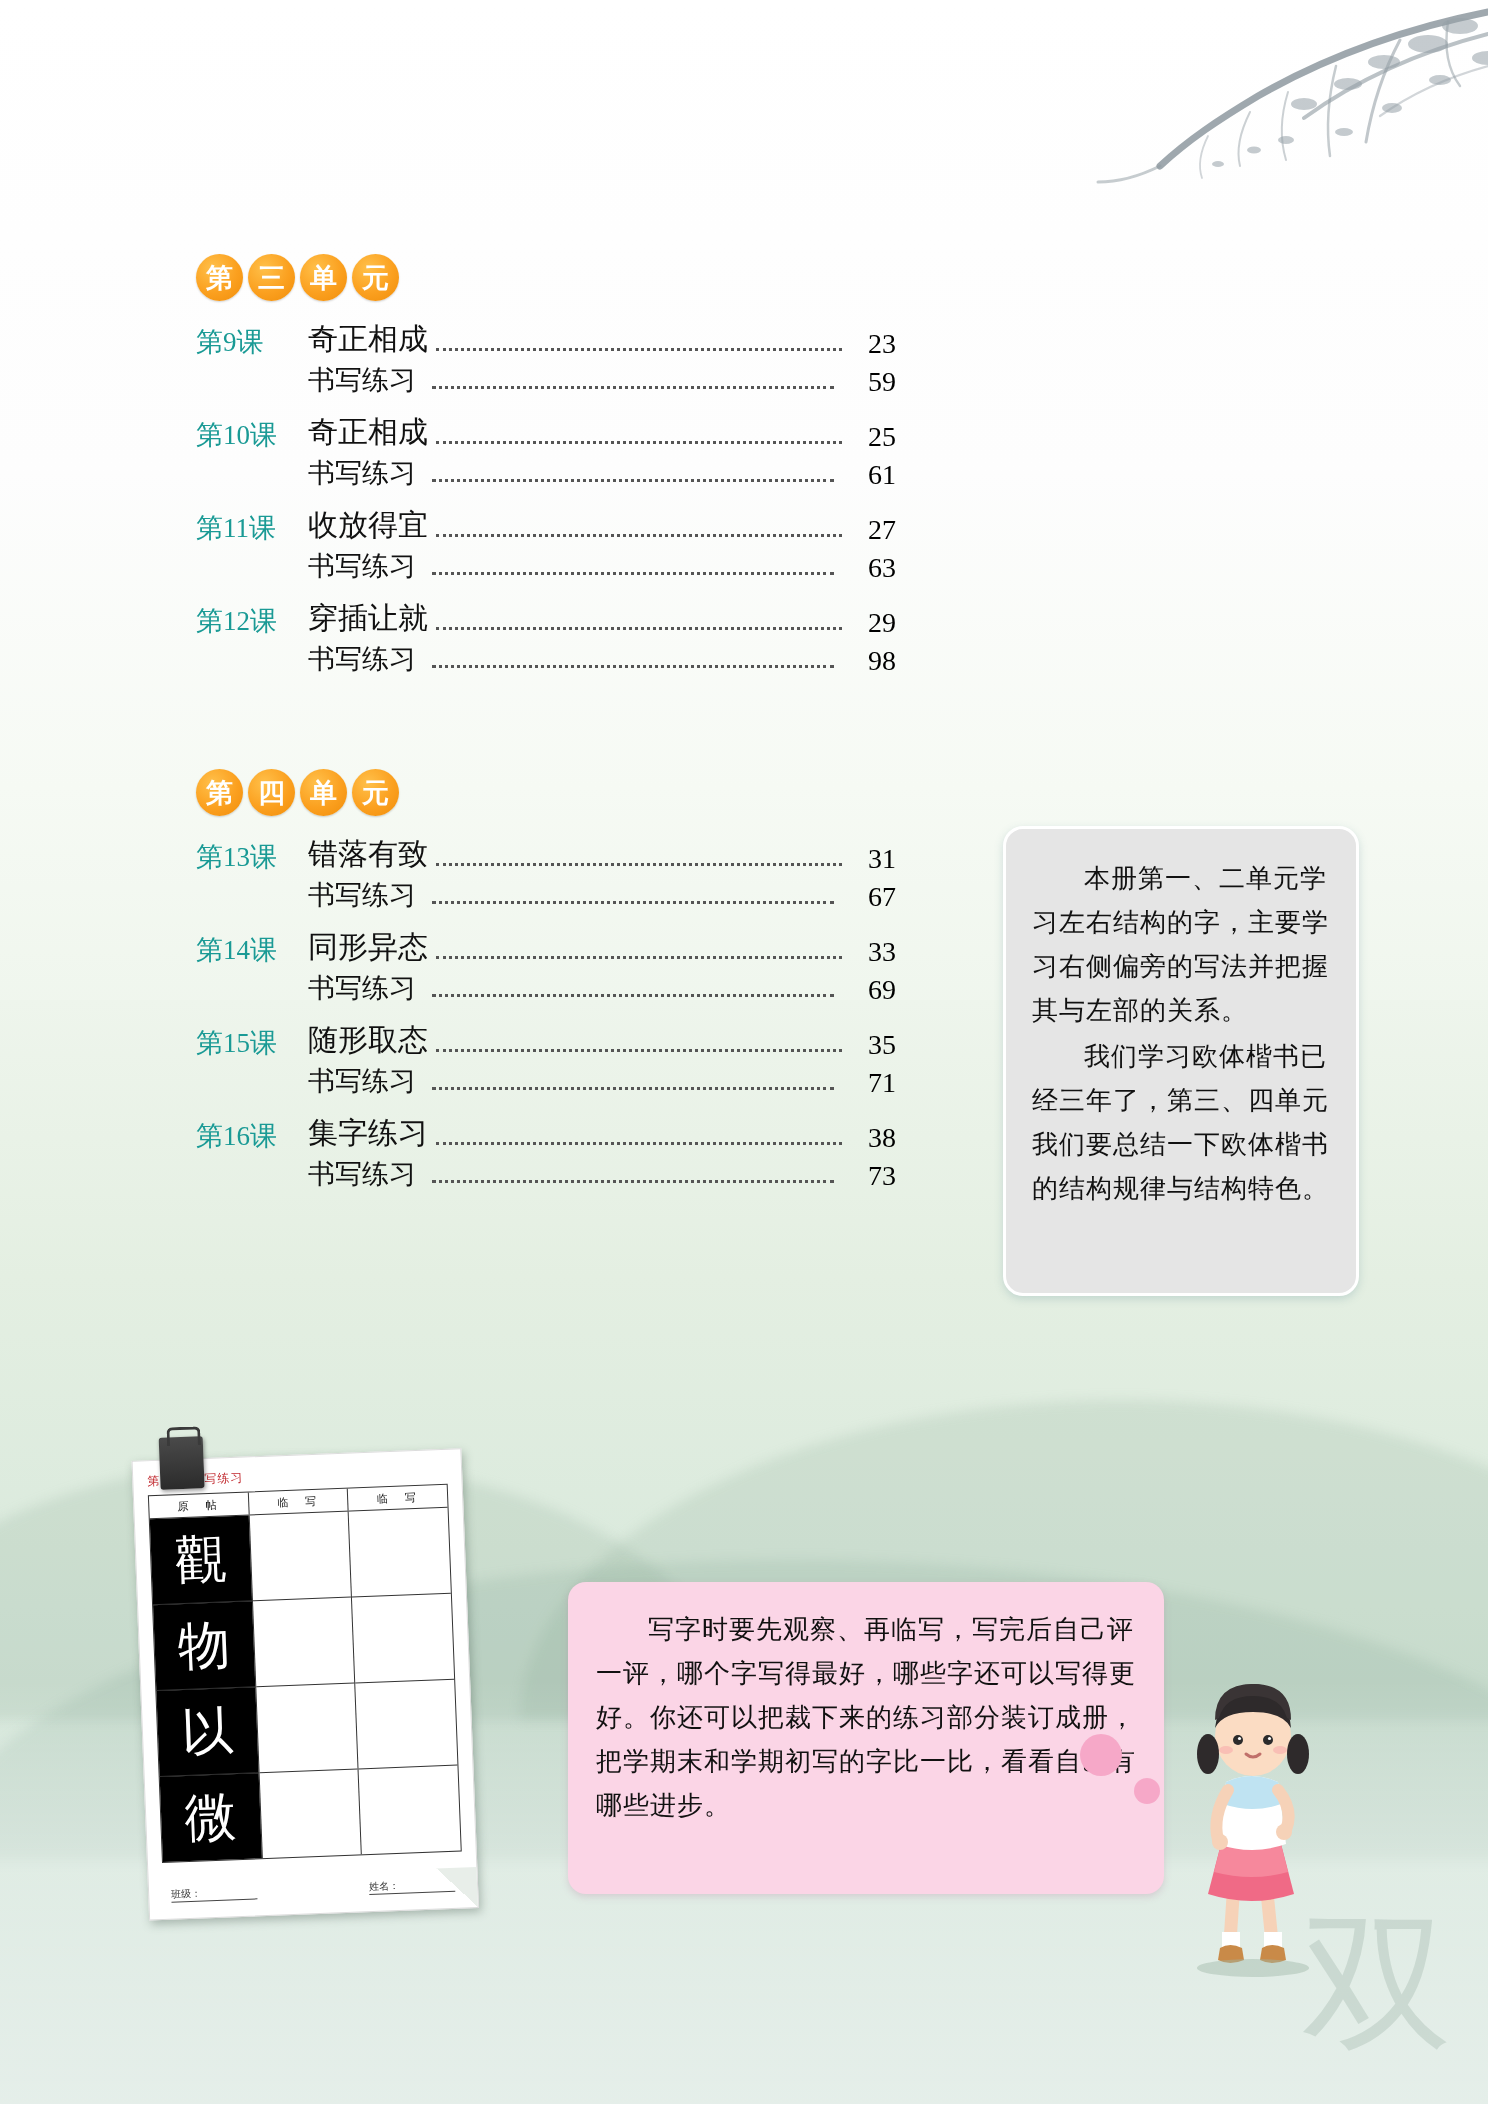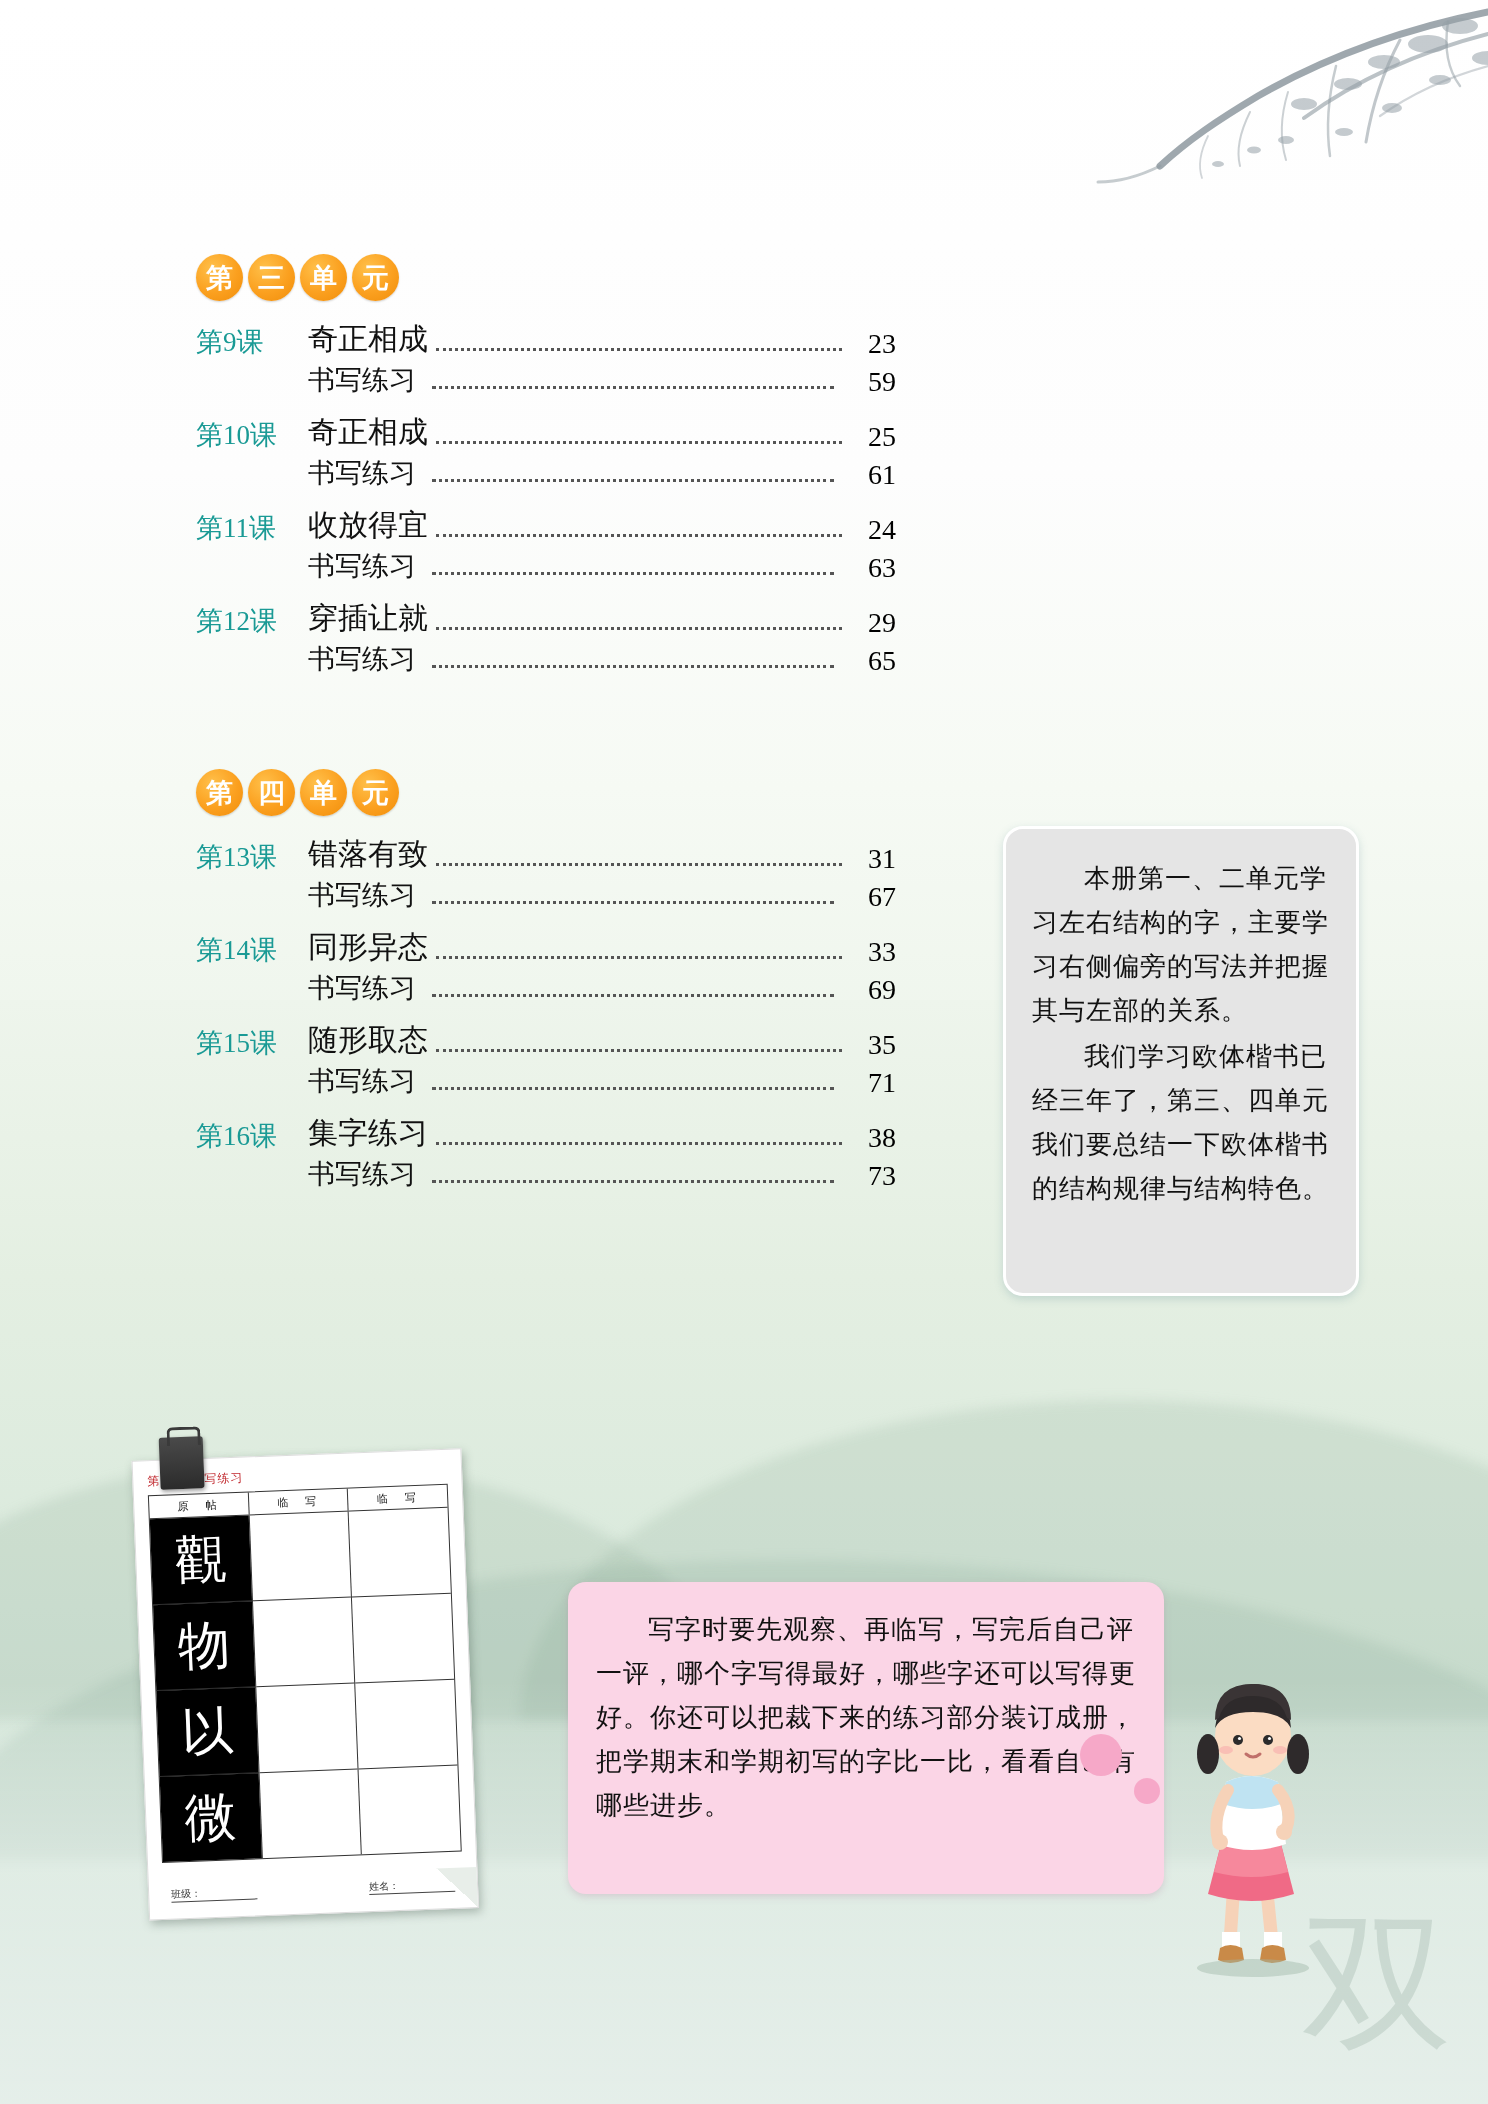--- a/index.html
+++ b/index.html
@@ -217,42 +217,42 @@
     </div>
   </div>
 
   <div class="entry">
     <div class="row">
       <div class="lesson-no">
         <span>第</span><span class="num">11</span><span>课</span>
       </div>
       <div class="title">收放得宜</div>
       <div class="dots"></div>
-      <div class="page-no">24</div>
+      <div class="page-no">27</div>
     </div>
     <div class="row second">
       <div class="sub-title">书写练习</div>
       <div class="dots"></div>
       <div class="page-no">63</div>
     </div>
   </div>
 
   <div class="entry">
     <div class="row">
       <div class="lesson-no">
         <span>第</span><span class="num">12</span><span>课</span>
       </div>
       <div class="title">穿插让就</div>
       <div class="dots"></div>
       <div class="page-no">29</div>
     </div>
     <div class="row second">
       <div class="sub-title">书写练习</div>
       <div class="dots"></div>
-      <div class="page-no">65</div>
+      <div class="page-no">98</div>
     </div>
   </div>
 
   <div class="gap"></div>
 
   <div class="unit-badge unit2">
     <div class="ch">第</div>
     <div class="ch">四</div>
     <div class="ch">单</div>
     <div class="ch">元</div>

